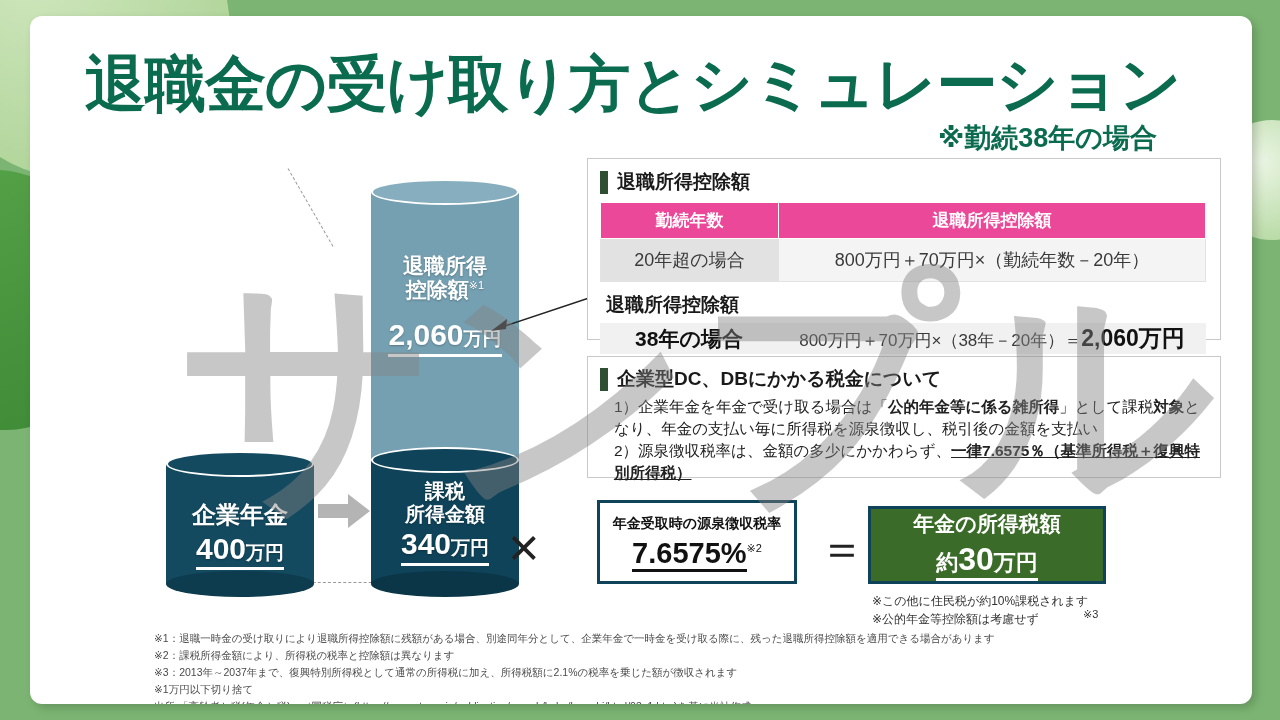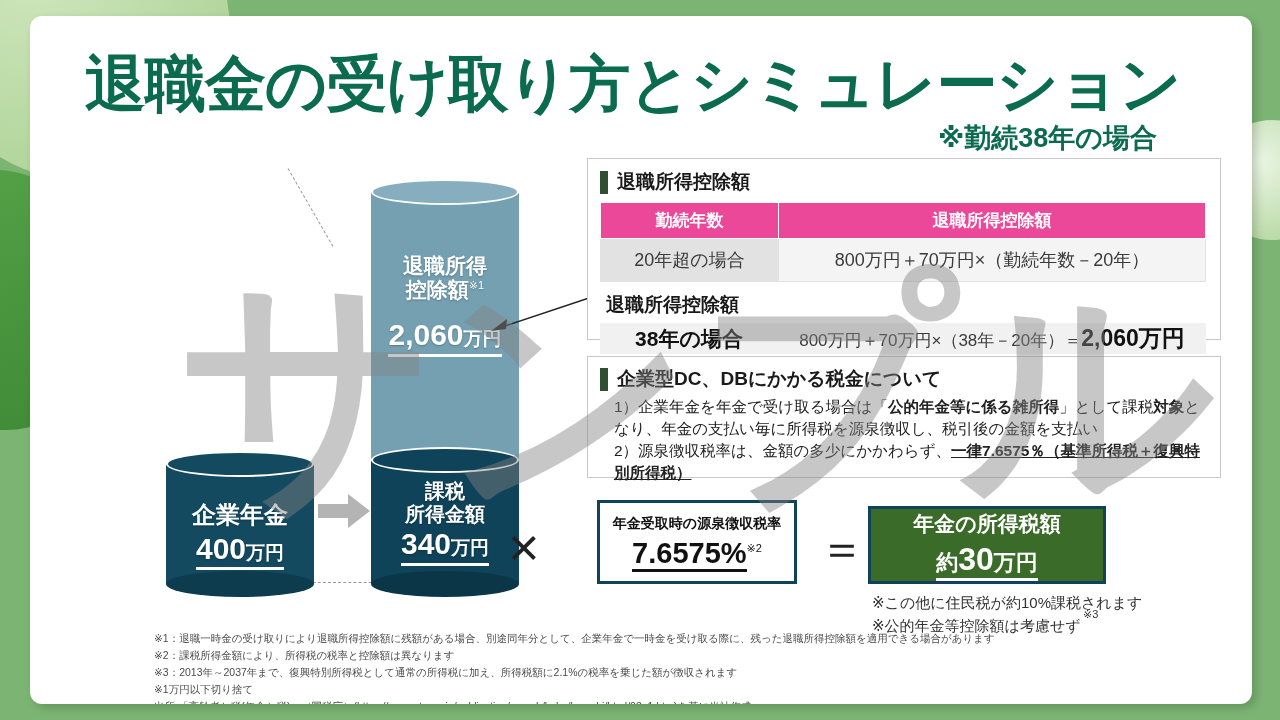--- a/index.html
+++ b/index.html
@@ -154,21 +154,21 @@
     background:#3a6b28; border:3px solid #0f4359; z-index:5;
     display:flex; flex-direction:column; align-items:center; justify-content:center;
     color:#fff;
   }
   #box-result .lbl { font-size:21px; font-weight:700; }
   #box-result .val { font-size:22px; font-weight:700; margin-top:3px; border-bottom:3px solid #fff; }
   #box-result .val .big { font-size:32px; }
 
   #result-notes {
     position:absolute; left:842px; top:576px; z-index:5;
-    font-size:15px; color:#333; line-height:1.5;
+    font-size:12px; color:#333; line-height:1.5;
   }
   #note3 { position:absolute; left:1053px; top:592px; font-size:11px; color:#333; z-index:5; }
 
   
   #footnotes {
     position:absolute; left:124px; top:614px; z-index:5;
     font-size:10.5px; color:#4a4a4a; line-height:1.62;
   }
   #footnotes div { white-space:nowrap; }
 </style>

